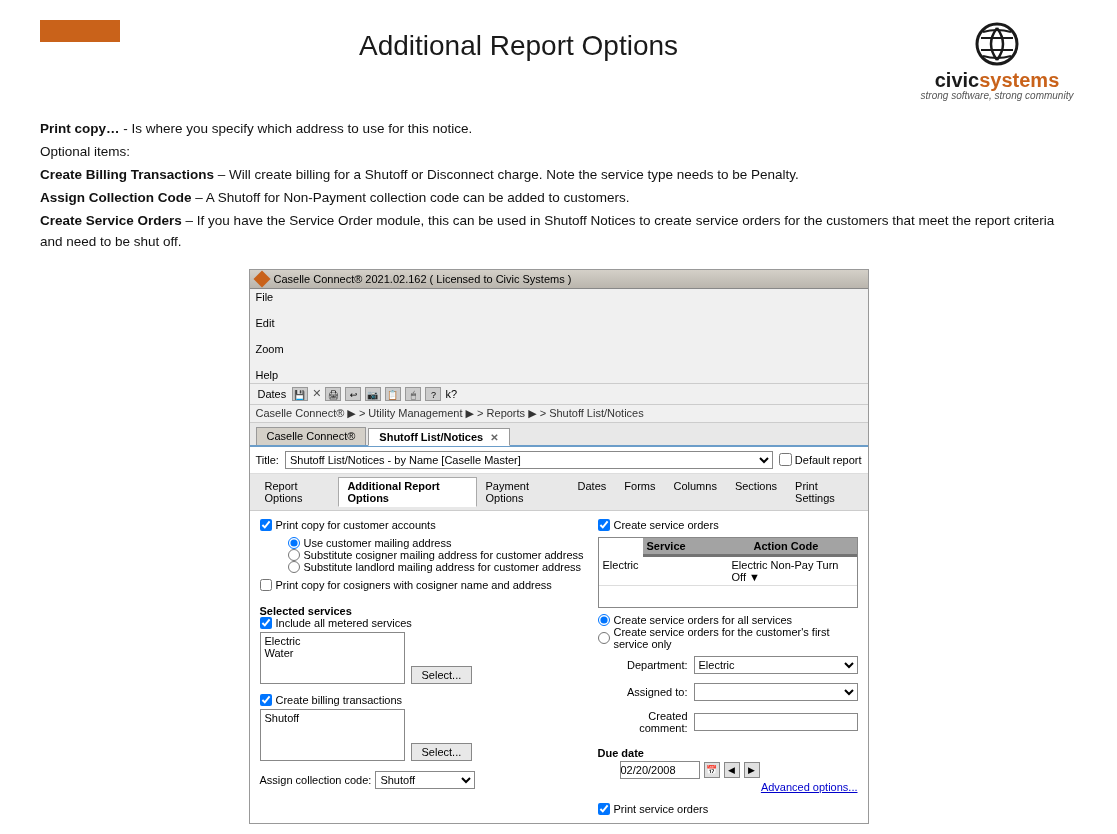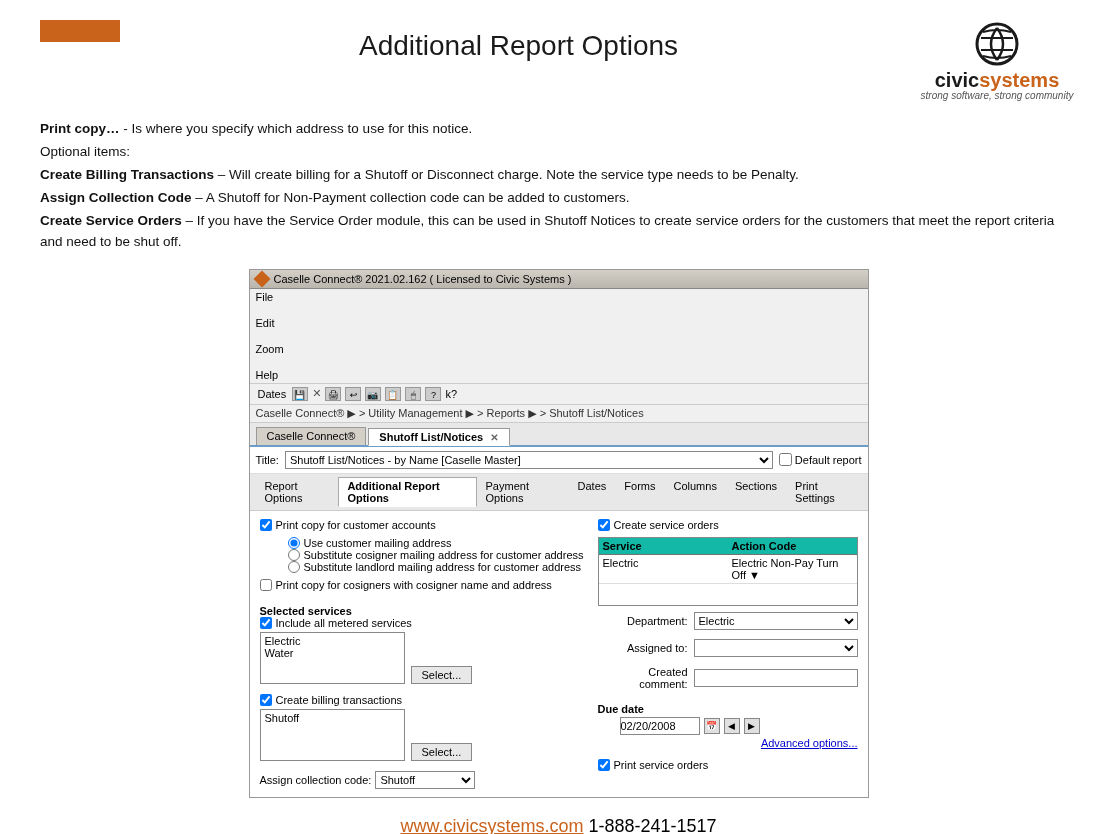--- a/index.html
+++ b/index.html
@@ -336,22 +336,23 @@
 
     
     .service-table {
       border: 1px solid #888;
       background: #fff;
       font-size: 11px;
       width: 100%;
     }
     .service-table-header {
       display: flex;
-      background: #14b8a6;
-      border-bottom: 1px solid #737373;
+      background: #a3a3a3;
+      border-bottom: 3px solid #737373;
+      margin-left: 44px;
     }
     .service-table-header .col {
       padding: 2px 4px;
       font-weight: bold;
       flex: 1;
       font-size: 11px;
     }
     .service-table-row {
       display: flex;
       border-bottom: 1px solid #ddd;
@@ -638,20 +639,30 @@
             <div class="col">Action Code</div>
           </div>
           <div class="service-table-body">
             <div class="service-table-row">
               <div class="col">Electric</div>
               <div class="col">Electric Non-Pay Turn Off ▼</div>
             </div>
           </div>
         </div>
 
+        <div>
+          <div class="radio-row" style="margin-left:0;">
+            <input type="radio" name="svcorder" checked="" style="">
+            <span>Create service orders for all services</span>
+          </div>
+          <div class="radio-row" style="margin-left:0;">
+            <input type="radio" name="svcorder" style="">
+            <span>Create service orders for the customer's first service only</span>
+          </div>
+        </div>
 
         <div class="field-row">
           <span class="field-label">Department:</span>
           <select class="field-dropdown">
             <option>Electric</option>
           </select>
         </div>
 
         <div class="field-row">
           <span class="field-label">Assigned to:</span>

